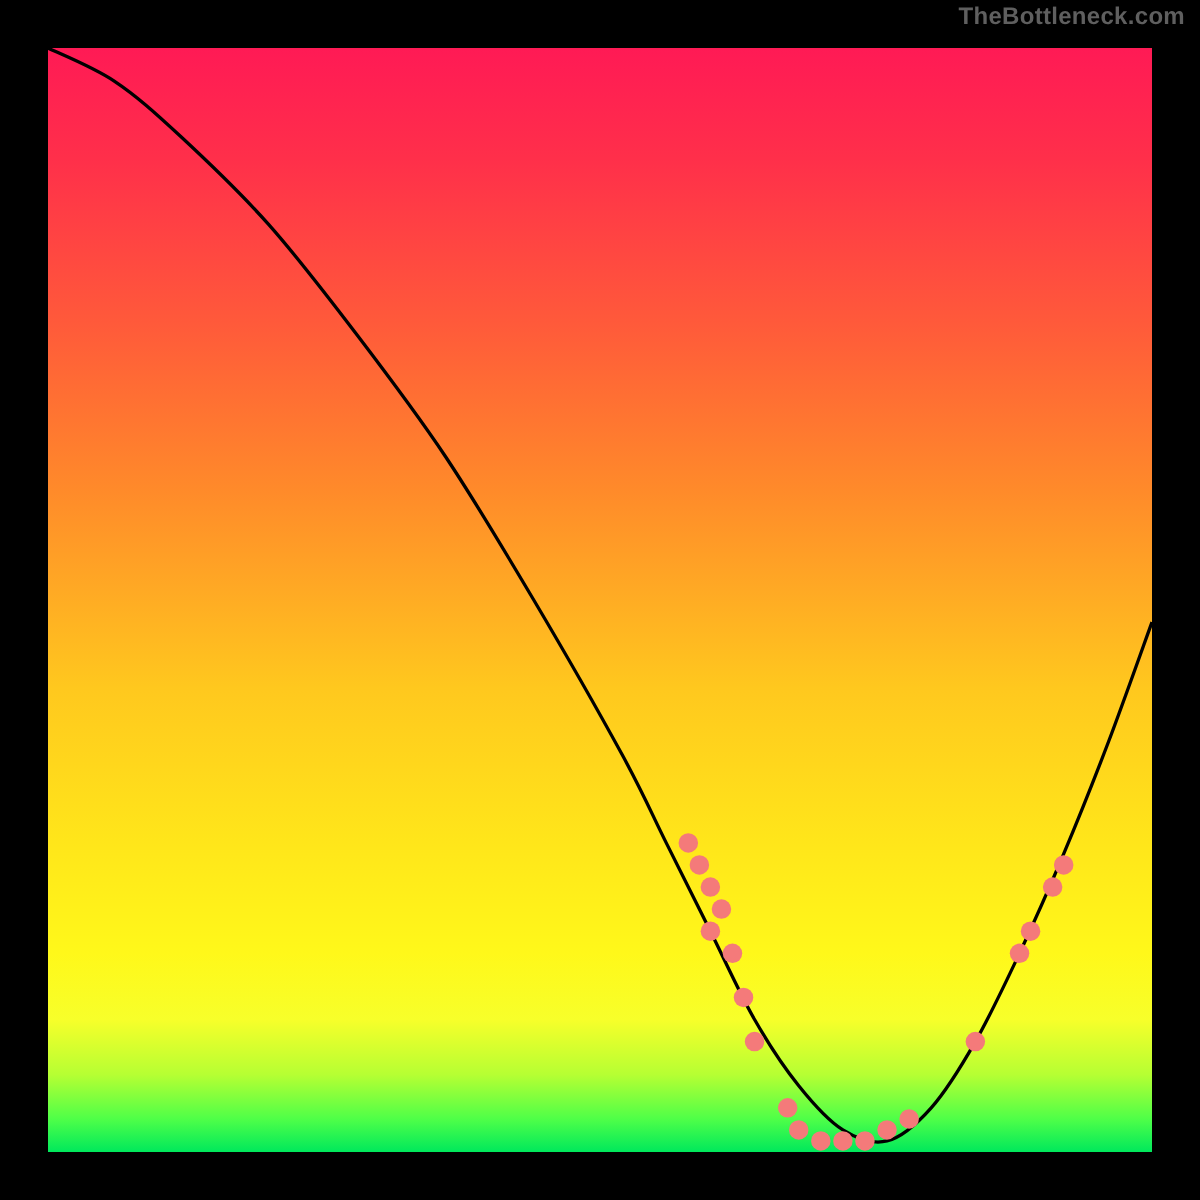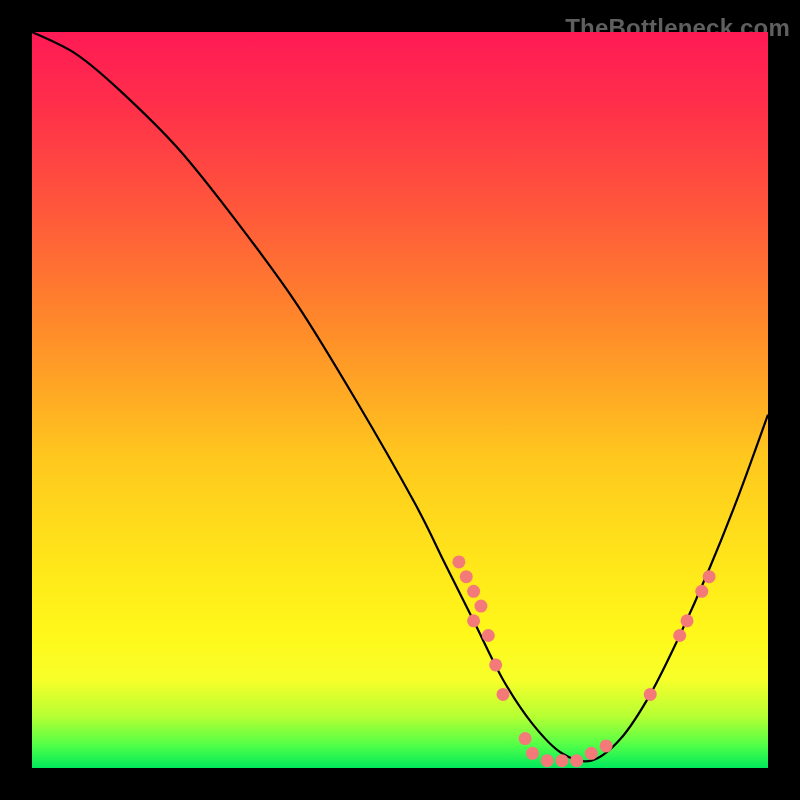--- a/index.html
+++ b/index.html
@@ -12,24 +12,24 @@
     font-family: Arial, Helvetica, sans-serif;
   }
   .canvas-wrap {
     position: relative;
     width: 800px;
     height: 800px;
   }
   
   .watermark {
     position: absolute;
-    top: 14px;
+    top: 3px;
     right: 10px;
     color: #5f5f5f;
-    font-size: 24px;
+    font-size: 16px;
     font-weight: 600;
     letter-spacing: 0.2px;
     user-select: none;
   }
   
   .plot {
     position: absolute;
     left: 32px;
     top: 32px;
     width: 736px;

